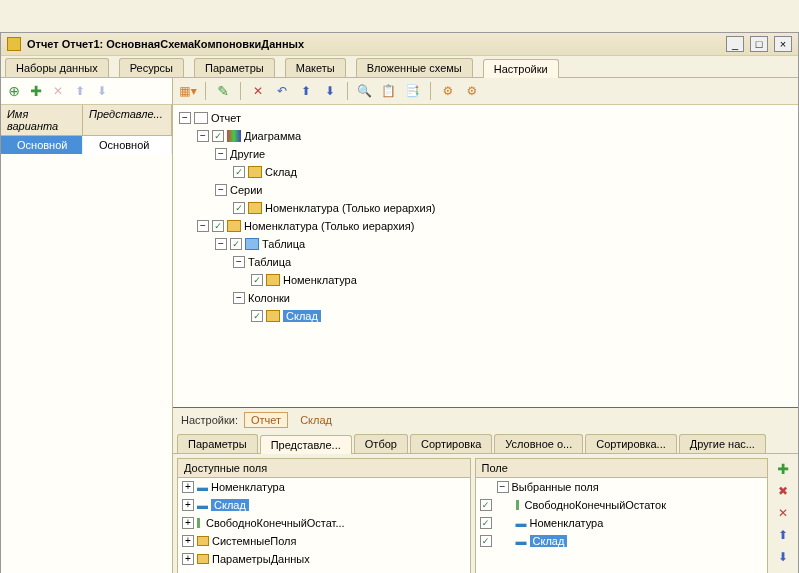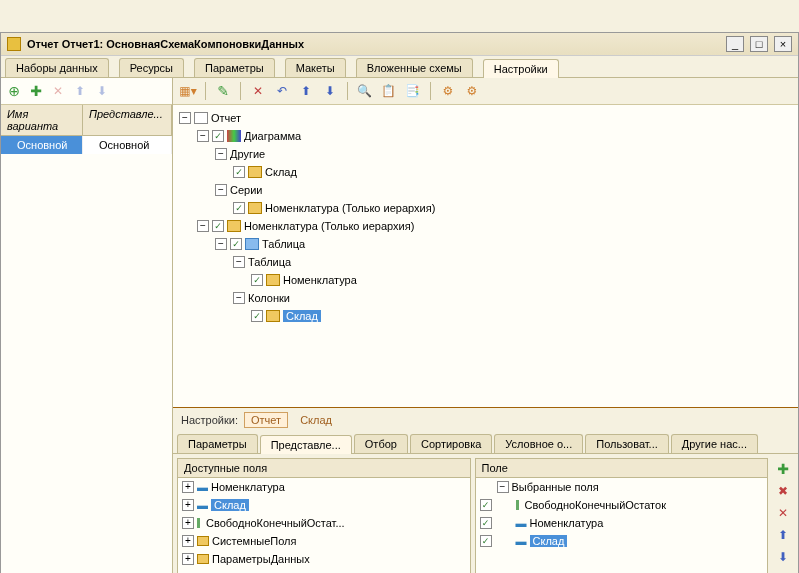--- a/index.html
+++ b/index.html
@@ -180,21 +180,21 @@
           <span class="lbl">Настройки:</span>
           <span class="link box">Отчет</span>
           <span class="link">Склад</span>
         </div>
         <div class="tabs2">
           <div class="tab">Параметры</div>
           <div class="tab active">Представле...</div>
           <div class="tab">Отбор</div>
           <div class="tab">Сортировка</div>
           <div class="tab">Условное о...</div>
-          <div class="tab">Пользоват...</div>
+          <div class="tab">Сортировка...</div>
           <div class="tab">Другие нас...</div>
         </div>
         <div class="cols">
           <div class="panel">
             <div class="panel-hdr">Доступные поля</div>
             <div class="panel-body">
               <div class="list-row">
                   <span class="exp">+</span>
                   <span style="color:#3080c0">▬</span>
                   <span>Номенклатура</span>

